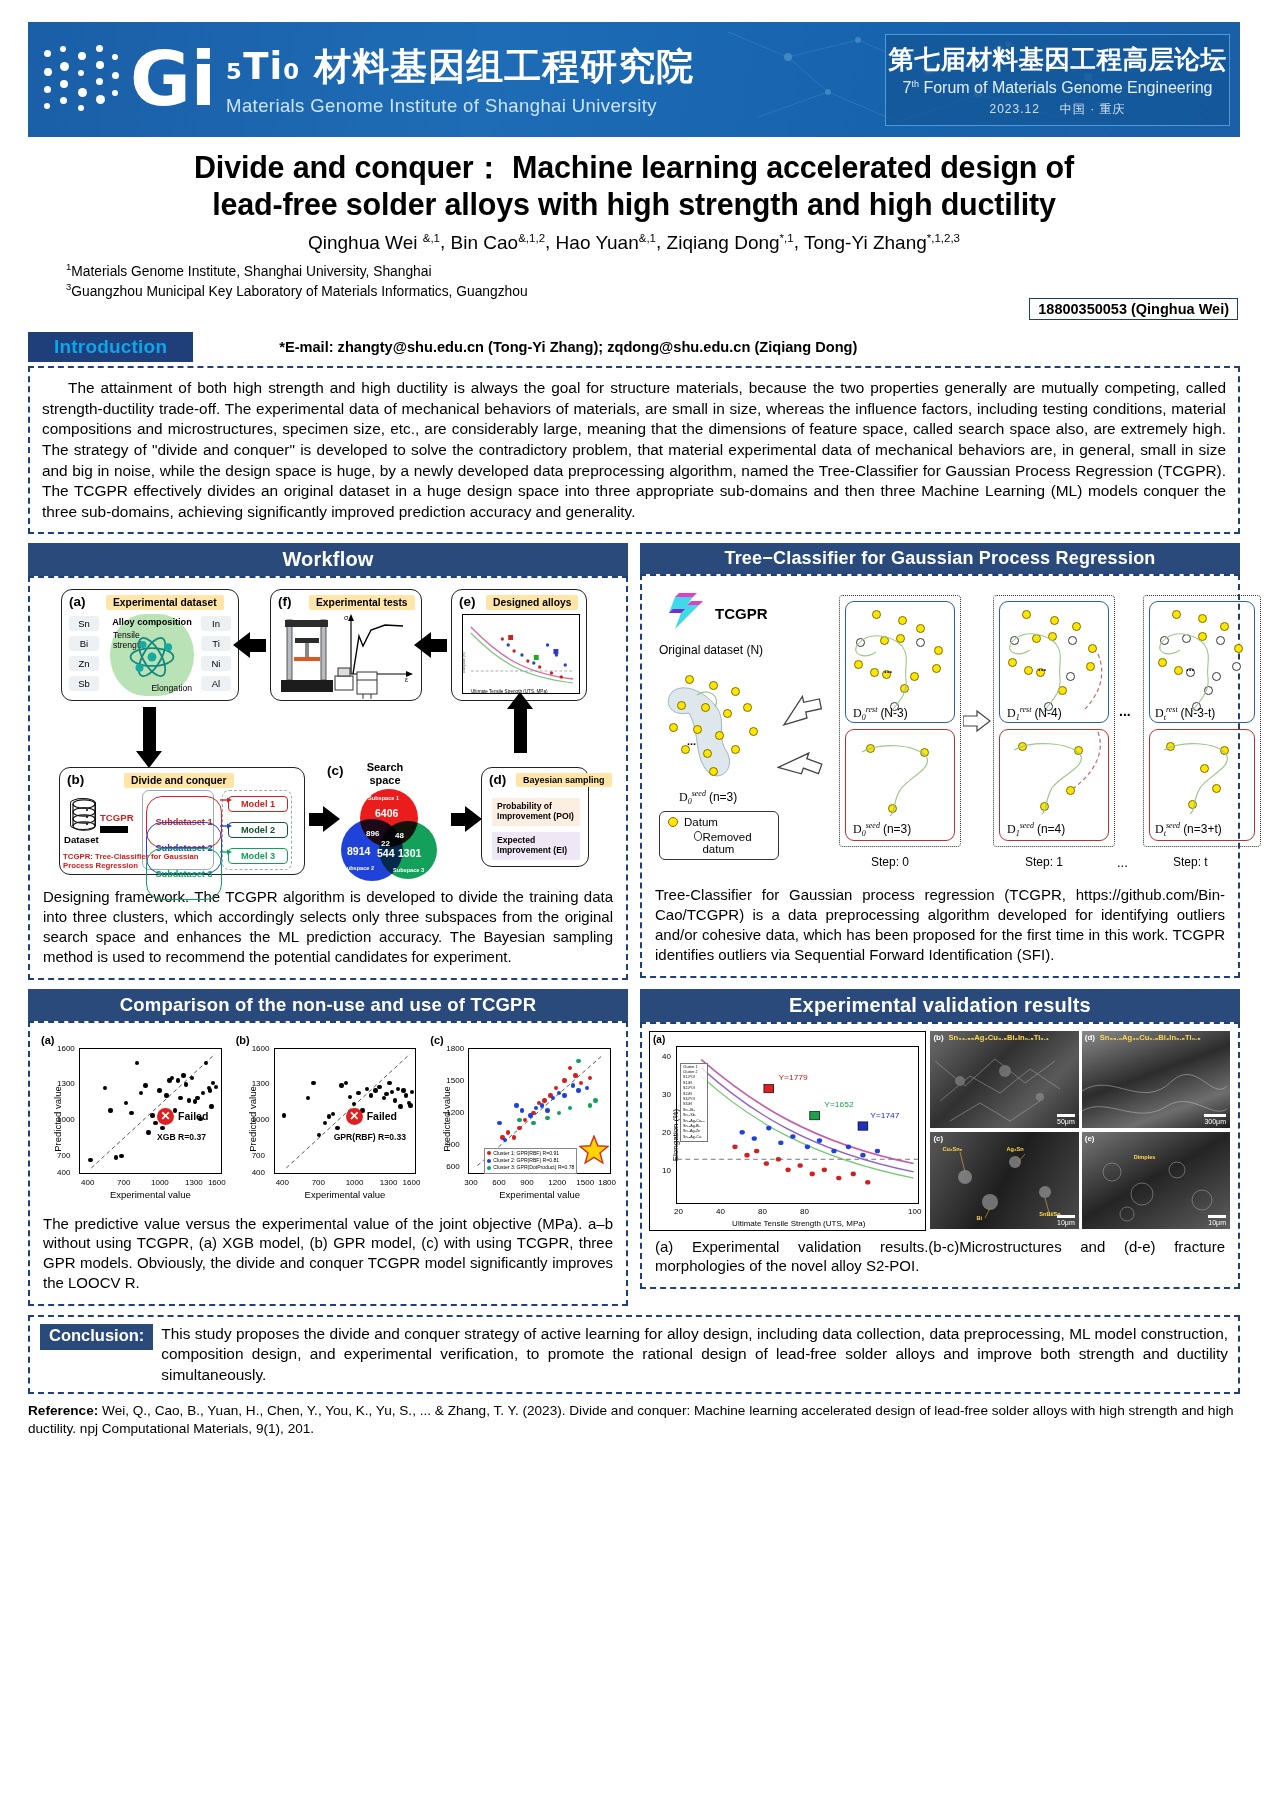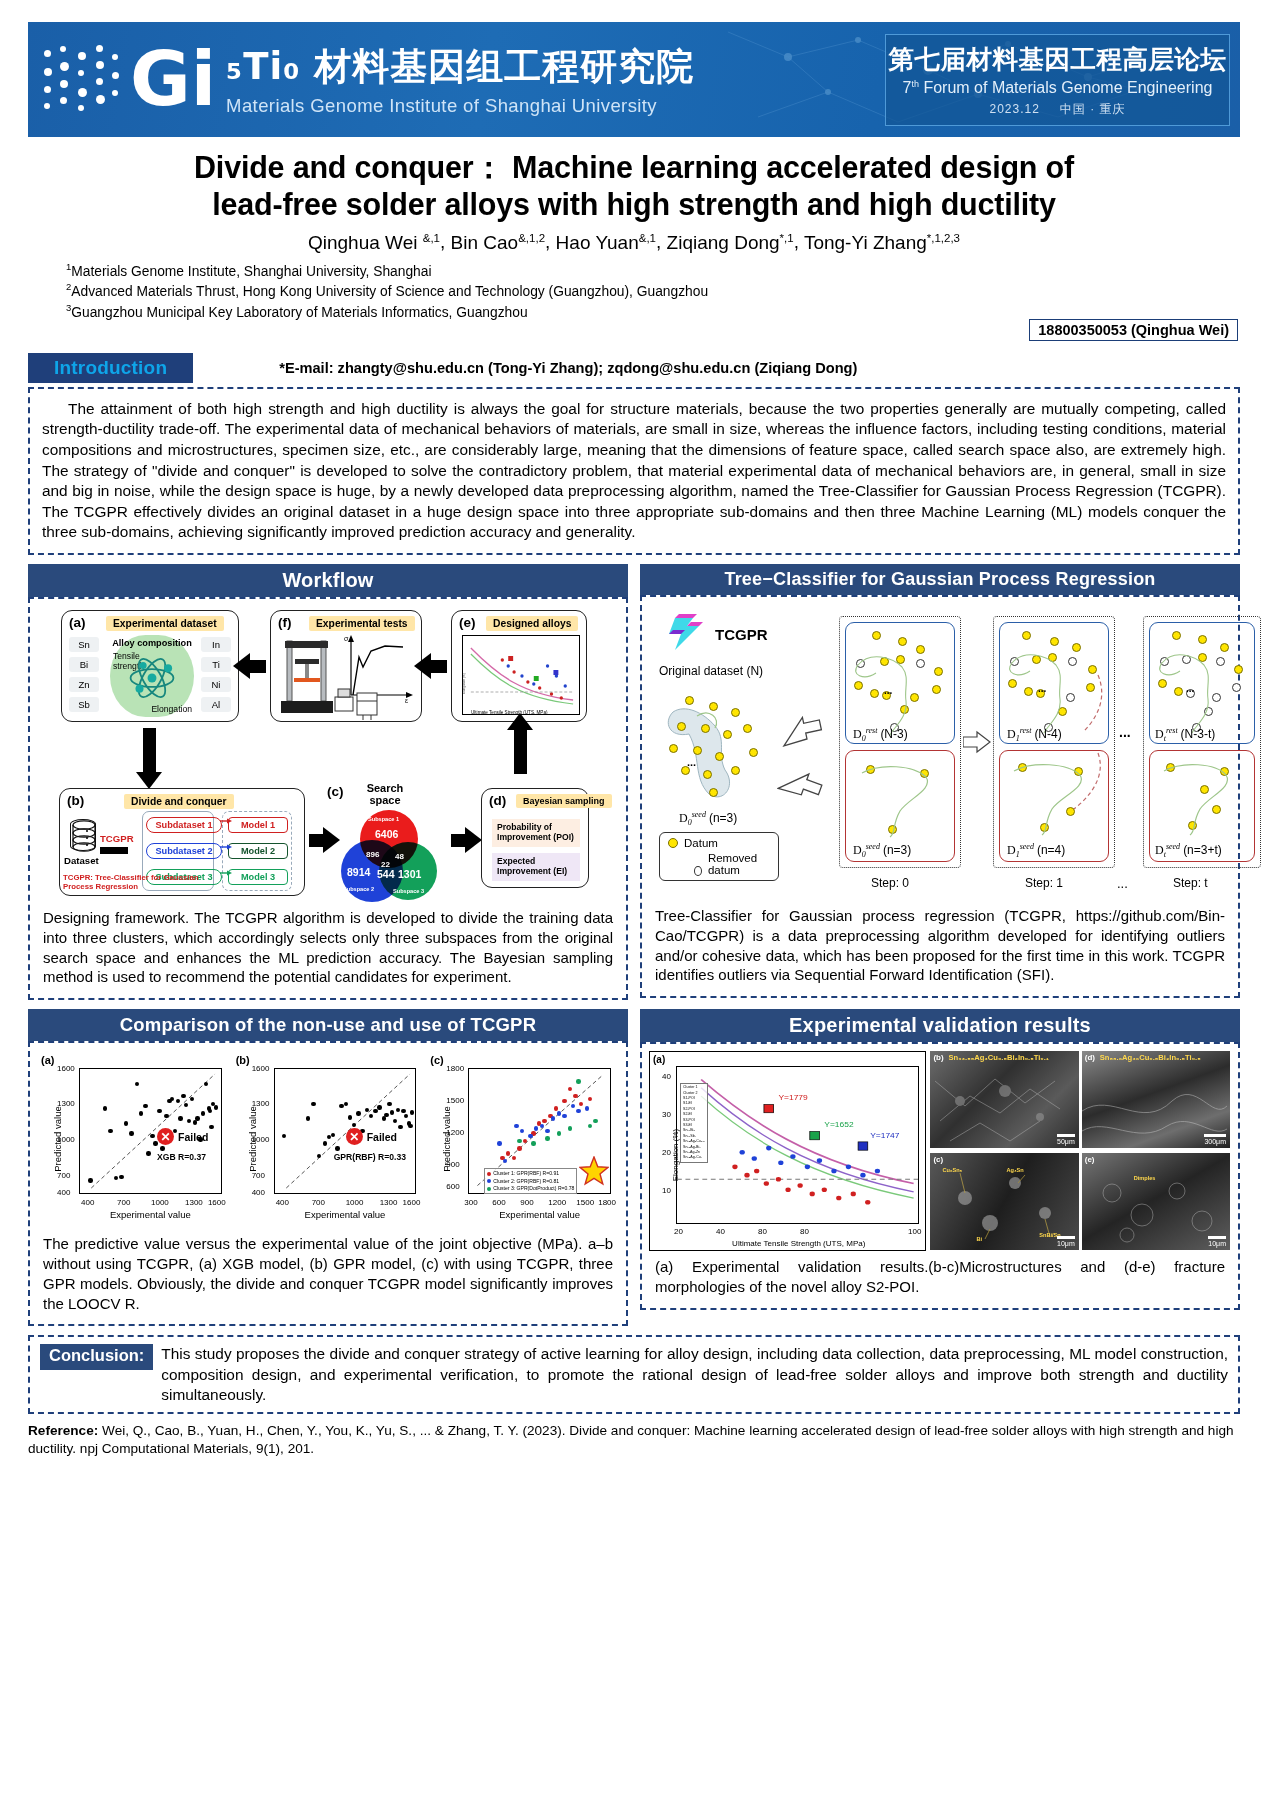--- a/index.html
+++ b/index.html
@@ -120,21 +120,21 @@
 
   .venn{ position:relative; width:96px; height:92px;}
   .venn i{ position:absolute; border-radius:50%; }
   .venn .c1{ width:58px;height:58px; background:#ea1c1c; left:19px; top:0; }
   .venn .c2{ width:62px;height:62px; background:#1f42d8; left:0; top:30px; mix-blend-mode:multiply;}
   .venn .c3{ width:58px;height:58px; background:#13a05a; left:38px; top:32px; mix-blend-mode:multiply;}
   .venn b{ position:absolute; color:#fff; font-size:10.5px; font-weight:700; z-index:5;}
 
   .subd{
     border:1.4px solid currentColor; border-radius:16px; font-size:9.2px; font-weight:700;
-    padding:2px 0; text-align:center; width:76px;
+    padding:20px 0; text-align:center; width:76px;
   }
   .modelbx{
     border:1.4px solid currentColor; border-radius:4px; font-size:9.2px; font-weight:700;
     padding:2px 0; text-align:center; width:60px;
   }
   .db{
     width:26px;height:32px; border:1.4px solid #111; border-radius:50%/16% ;
     background:linear-gradient(#fff,#fff);
   }
 
@@ -256,21 +256,20 @@
   <div class="authors">
     <span><span>Qinghua Wei </span><sup>&amp;,1</sup></span>,
     <span><span>Bin Cao</span><sup>&amp;,1,2</sup></span>,
     <span><span>Hao Yuan</span><sup>&amp;,1</sup></span>,
     <span><span>Ziqiang Dong</span><sup>*,1</sup></span>,
     <span><span>Tong-Yi Zhang</span><sup>*,1,2,3</sup></span>
   </div>
 
   <div class="affils">
     <div><sup>1</sup><span>Materials Genome Institute, Shanghai University, Shanghai</span></div>
-    <div><sup>2</sup><span>Advanced Materials Thrust, Hong Kong University of Science and Technology (Guangzhou), Guangzhou</span></div>
     <div><sup>3</sup><span>Guangzhou Municipal Key Laboratory of Materials Informatics, Guangzhou</span></div>
   </div>
 
   <div class="contact-row">
     <div class="phone-box">18800350053 (Qinghua Wei)</div>
   </div>
 
   <div class="intro-row">
     <div class="sec-tag">Introduction</div>
     <div class="email">*E-mail: zhangty@shu.edu.cn (Tong-Yi Zhang); zqdong@shu.edu.cn (Ziqiang Dong)</div>
@@ -520,21 +519,21 @@
           <div class="dlabel" style="left:30px;top:206px;">
             <em>D</em><sub>0</sub><sup>seed</sup>
             <span style="font-style:normal;font-family:'Liberation Sans',sans-serif;">(n=3)</span>
           </div>
 
           <div class="legbox" style="left:10px;top:228px;width:120px;">
             <div style="display:flex;align-items:center;gap:6px;margin-bottom:3px;">
               <span style="width:10px;height:10px;border-radius:50%;background:#ffe500;border:1px solid #7a7000;display:inline-block;"></span>
               <span>Datum</span>
             </div>
-            <div style="display:flex;align-items:flex-end;gap:6px;margin-left:26px;">
+            <div style="display:flex;align-items:flex-start;gap:0;margin-left:26px;">
               <span style="width:10px;height:10px;border-radius:50%;background:#fff;border:1.3px solid #333;display:inline-block;"></span>
               <span>Removed datum</span>
             </div>
           </div>
 
           <svg style="position:absolute;left:128px;top:96px;" width="56" height="120" viewBox="0 0 56 120">
             <polygon points="4,42 28,18 28,24 44,24 44,34 28,34 28,40" fill="#fff" stroke="#444" stroke-width="1.3" transform="rotate(-12 24 30)"></polygon>
             <polygon points="4,96 28,72 28,78 44,78 44,88 28,88 28,94" fill="#fff" stroke="#444" stroke-width="1.3" transform="rotate(20 24 84)"></polygon>
           </svg>
 

